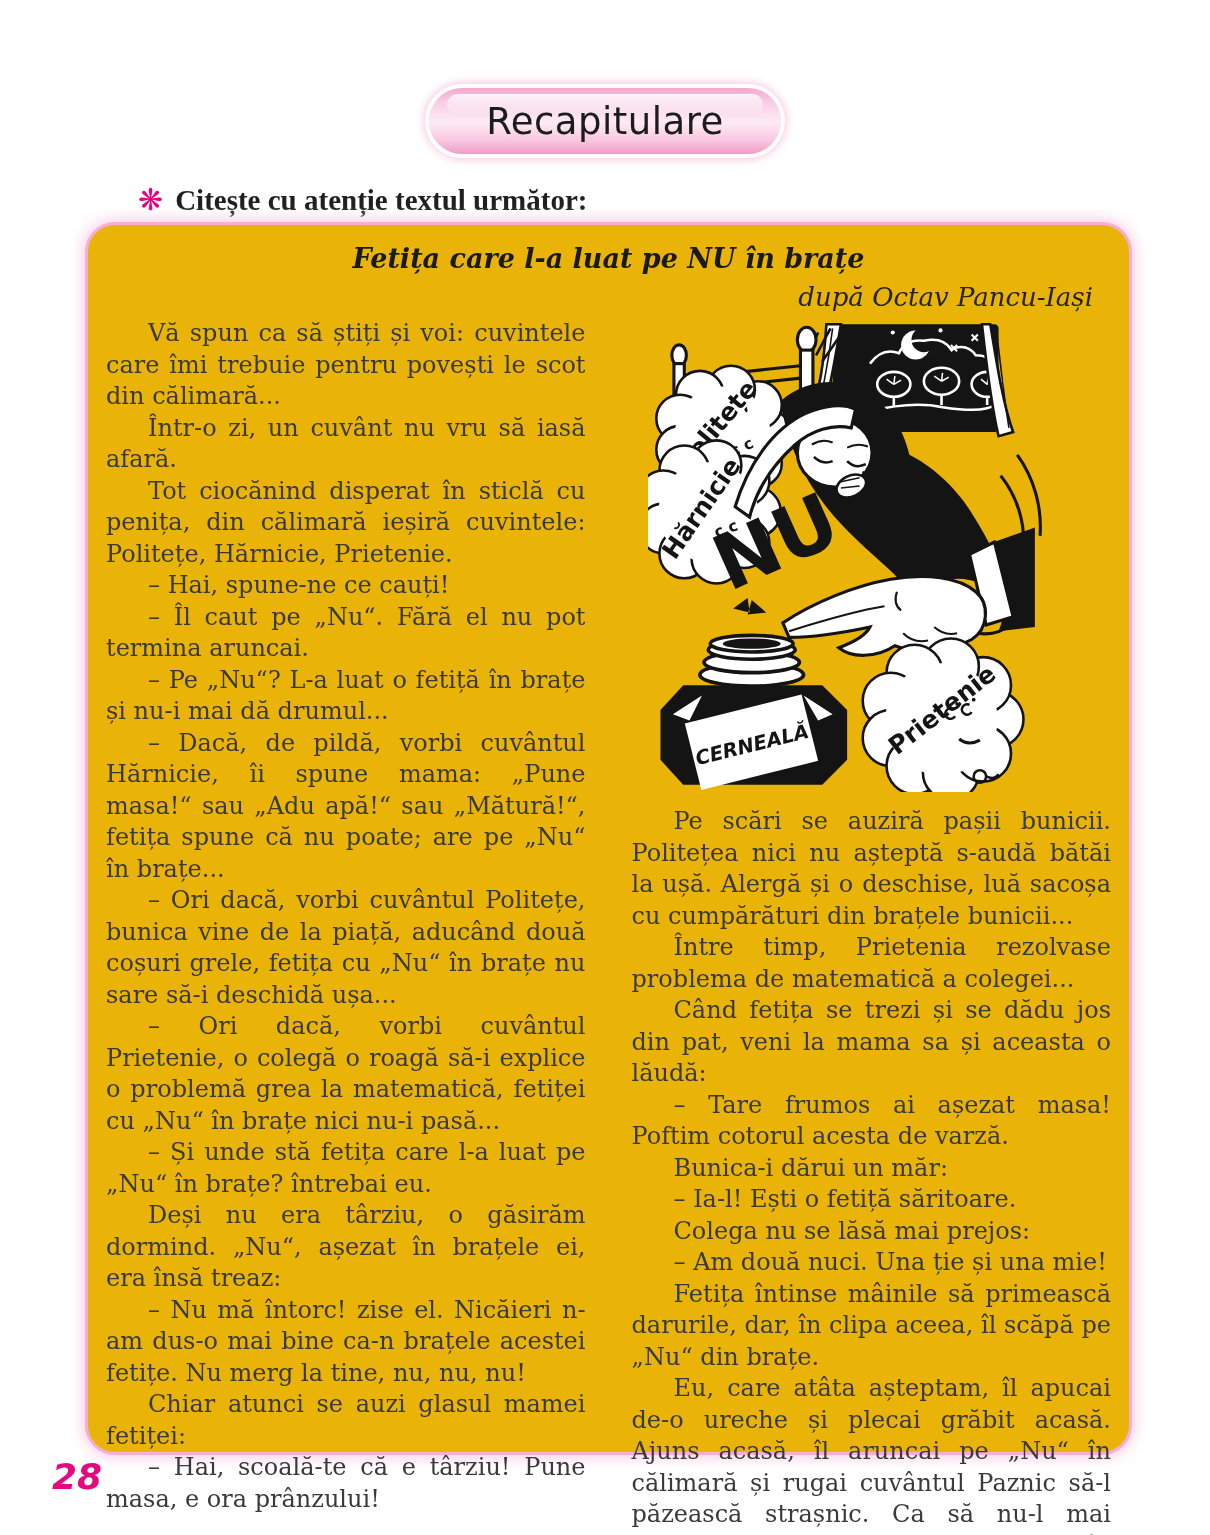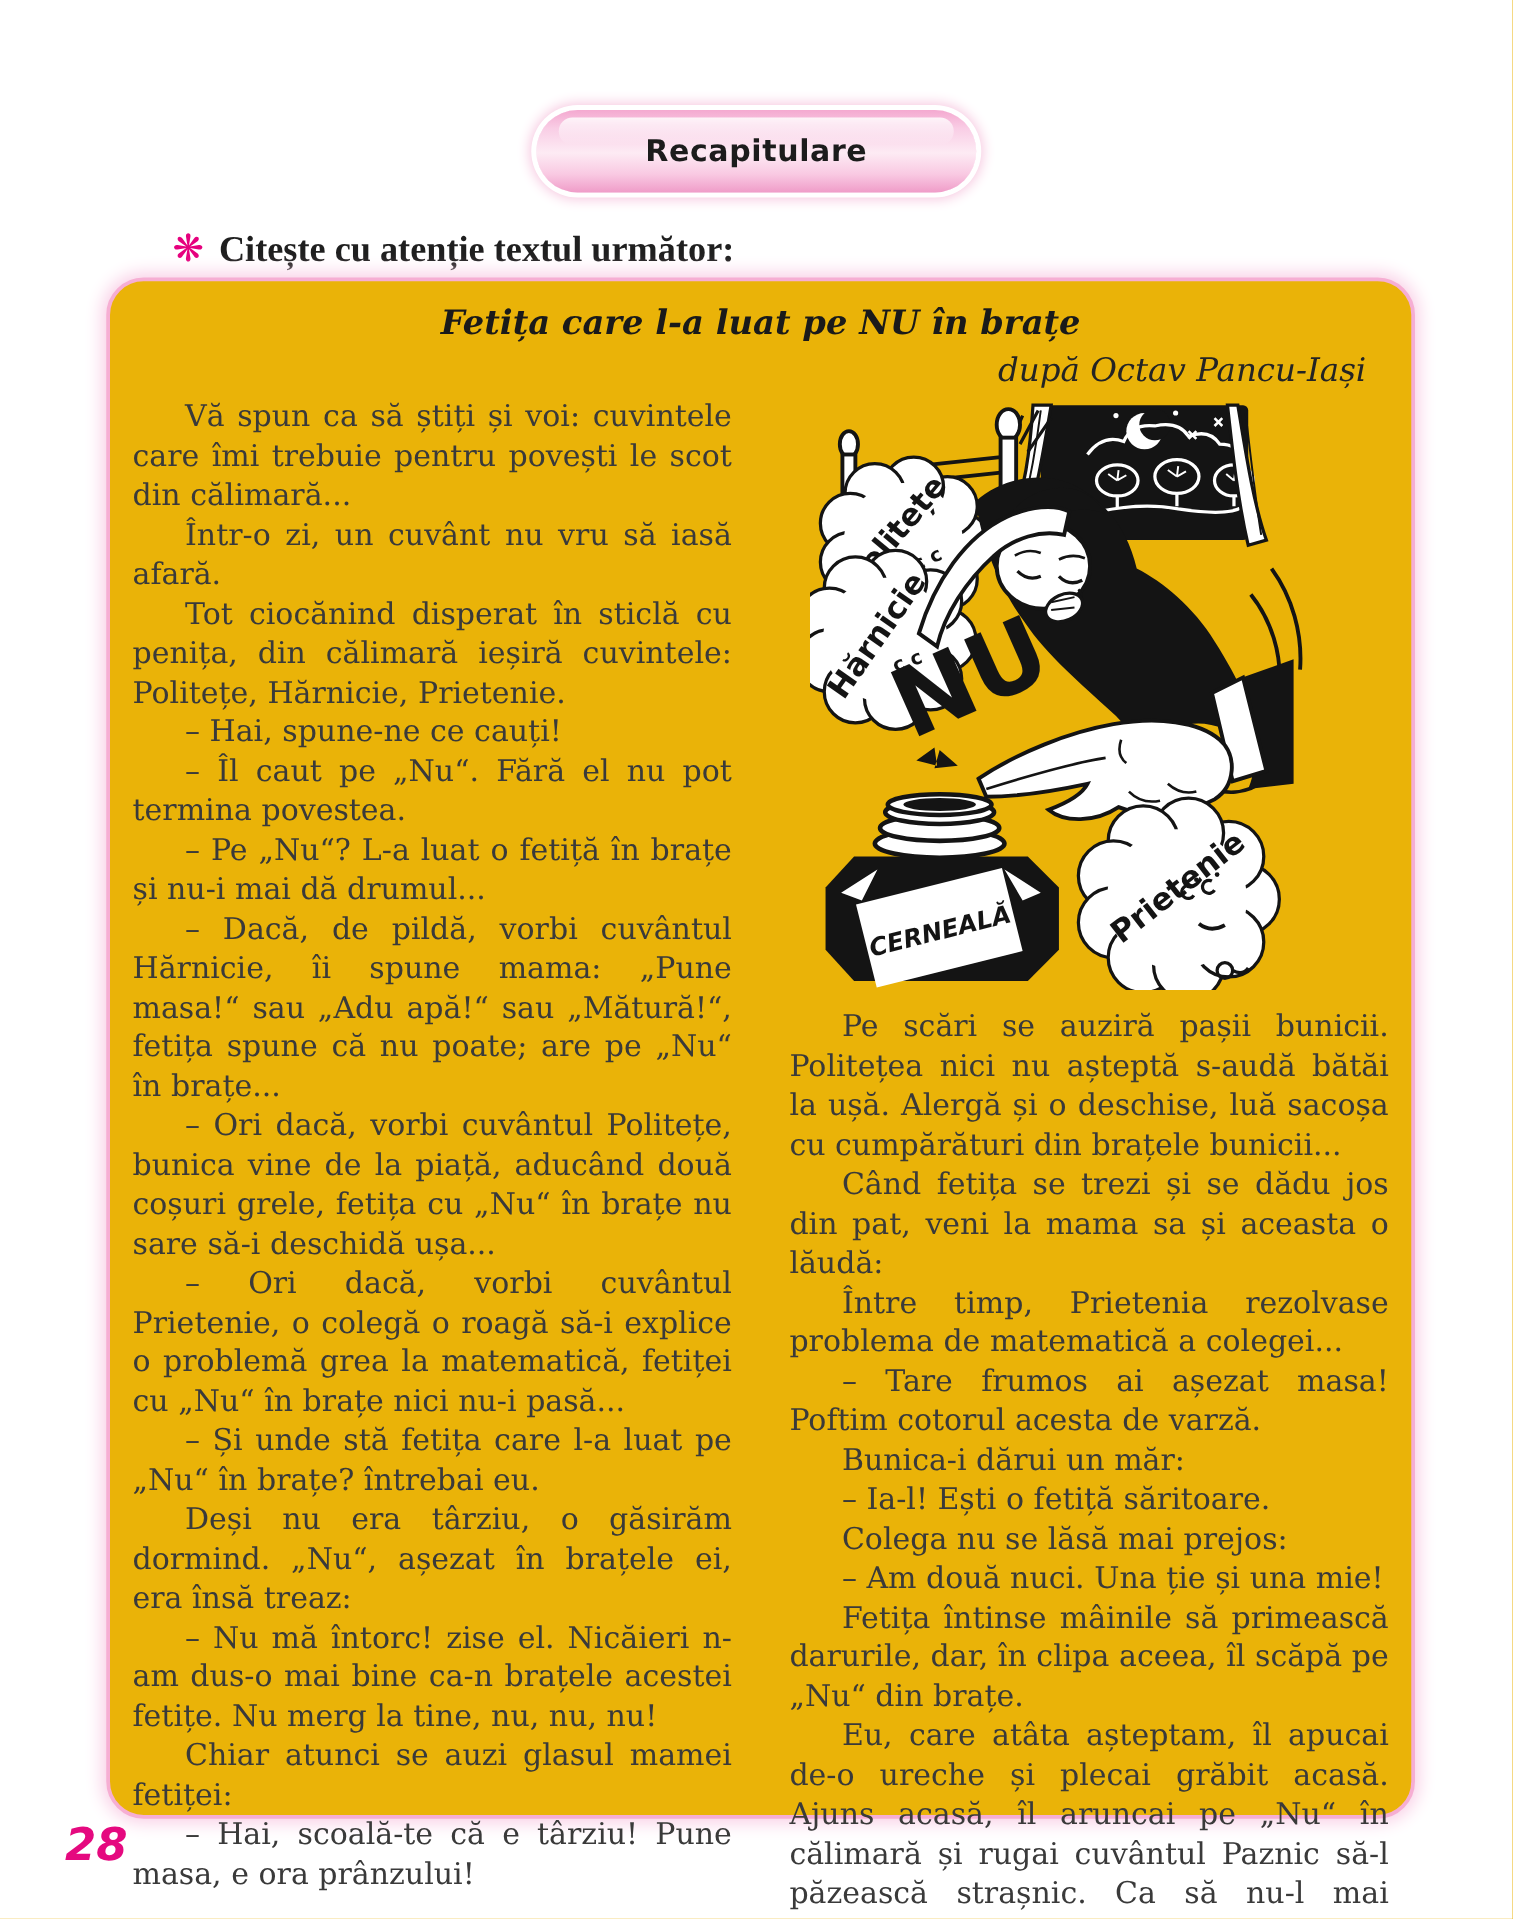--- a/index.html
+++ b/index.html
@@ -14,22 +14,22 @@
     width:352px; height:66px; border-radius:34px;
     background:linear-gradient(180deg,#f4a9d0 0%,#f9cde5 22%,#fdebf4 52%,#f9c9e2 78%,#ef9cc8 100%);
     box-shadow:0 0 0 4px #ffffff, 0 0 10px 5px #f6c3dd;
     display:flex;align-items:center;justify-content:center;
   }
   .title-pill::before{
     content:""; position:absolute; top:6px; left:18px; right:18px; height:22px;
     border-radius:14px; background:linear-gradient(180deg,rgba(255,255,255,.85),rgba(255,255,255,0));
   }
   .title-pill span{
-    position:relative; font-family:"DejaVu Sans",sans-serif; font-weight:bold;
-    font-size:24px; color:#1c1c1c; letter-spacing:.5px;
+    position:relative; font-family:"DejaVu Sans",sans-serif; font-weight:normal;
+    font-size:37px; color:#1c1c1c; letter-spacing:.5px;
   }
 
   
   .instruction{
     position:absolute; top:182px; left:138px; display:flex; align-items:baseline; gap:12px;
     font-family:"Liberation Serif","DejaVu Serif",serif; font-weight:bold; font-size:29px; color:#1f1f1f;
   }
   .instruction .flower{ color:#e6007e; font-size:30px; font-family:"DejaVu Sans",sans-serif; }
 
   
@@ -75,21 +75,21 @@
 
 <div class="story-box">
   <div class="story-title">Fetița care l-a luat pe NU în brațe</div>
   <div class="attribution">după Octav Pancu-Iași</div>
   <div class="columns">
     <div class="col">
         <p class="para">Vă spun ca să știți și voi: cuvintele care îmi trebuie pentru povești le scot din călimară...</p>
         <p class="para">Într-o zi, un cuvânt nu vru să iasă afară.</p>
         <p class="para">Tot ciocănind disperat în sticlă cu penița, din călimară ieșiră cuvintele: Politețe, Hărnicie, Prietenie.</p>
         <p class="para">– Hai, spune-ne ce cauți!</p>
-        <p class="para">– Îl caut pe „Nu“. Fără el nu pot termina povestea.</p>
+        <p class="para">– Îl caut pe „Nu“. Fără el nu pot termina aruncai.</p>
         <p class="para">– Pe „Nu“? L-a luat o fetiță în brațe și nu-i mai dă drumul...</p>
         <p class="para">– Dacă, de pildă, vorbi cuvântul Hărnicie, îi spune mama: „Pune masa!“ sau „Adu apă!“ sau „Mătură!“, fetița spune că nu poate; are pe „Nu“ în brațe...</p>
         <p class="para">– Ori dacă, vorbi cuvântul Politețe, bunica vine de la piață, aducând două coșuri grele, fetița cu „Nu“ în brațe nu sare să-i deschidă ușa...</p>
         <p class="para">– Ori dacă, vorbi cuvântul Prietenie, o colegă o roagă să-i explice o problemă grea la matematică, fetiței cu „Nu“ în brațe nici nu-i pasă...</p>
         <p class="para">– Și unde stă fetița care l-a luat pe „Nu“ în brațe? întrebai eu.</p>
         <p class="para">Deși nu era târziu, o găsirăm dormind. „Nu“, așezat în brațele ei, era însă treaz:</p>
         <p class="para">– Nu mă întorc! zise el. Nicăieri n-am dus-o mai bine ca-n brațele acestei fetițe. Nu merg la tine, nu, nu, nu!</p>
         <p class="para">Chiar atunci se auzi glasul mamei fetiței:</p>
         <p class="para">– Hai, scoală-te că e târziu! Pune masa, e ora prânzului!</p>
       </div>
@@ -226,22 +226,22 @@
             <circle cx="298" cy="370" r="1.8" fill="#141414"></circle>
               <circle cx="314" cy="366" r="1.8" fill="#141414"></circle>
             <path d="M300 404 q9 7 20 1" stroke="#141414" stroke-width="3" fill="none"></path>
             <circle cx="320" cy="440" r="6" stroke="#141414" stroke-width="2.5" fill="none"></circle>
             <path d="M326 440 q8 4 12 -2" stroke="#141414" stroke-width="2.5" fill="none"></path>
           </g>
         </svg>
       </div>
       <div>
           <p class="para">Pe scări se auziră pașii bunicii. Politețea nici nu așteptă s-audă bătăi la ușă. Alergă și o deschise, luă sacoșa cu cumpărături din brațele bunicii...</p>
+          <p class="para">Între timp, Prietenia rezolvase problema de matematică a colegei...</p>
           <p class="para">Când fetița se trezi și se dădu jos din pat, veni la mama sa și aceasta o lăudă:</p>
-          <p class="para">Între timp, Prietenia rezolvase problema de matematică a colegei...</p>
           <p class="para">– Tare frumos ai așezat masa! Poftim cotorul acesta de varză.</p>
           <p class="para">Bunica-i dărui un măr:</p>
           <p class="para">– Ia-l! Ești o fetiță săritoare.</p>
           <p class="para">Colega nu se lăsă mai prejos:</p>
           <p class="para">– Am două nuci. Una ție și una mie!</p>
           <p class="para">Fetița întinse mâinile să primească darurile, dar, în clipa aceea, îl scăpă pe „Nu“ din brațe.</p>
           <p class="para">Eu, care atâta așteptam, îl apucai de-o ureche și plecai grăbit acasă. Ajuns acasă, îl aruncai pe „Nu“ în călimară și rugai cuvântul Paznic să-l păzească strașnic. Ca să nu-l mai poată lua nicio fetiță și niciun băiat în brațe...</p>
         </div>
     </div>
   </div>

